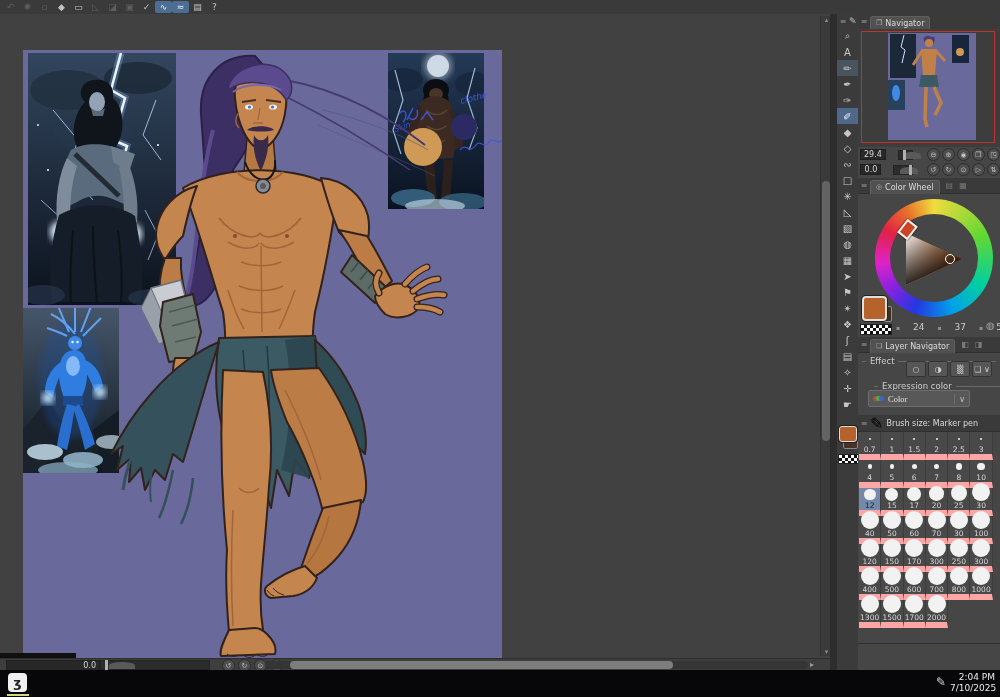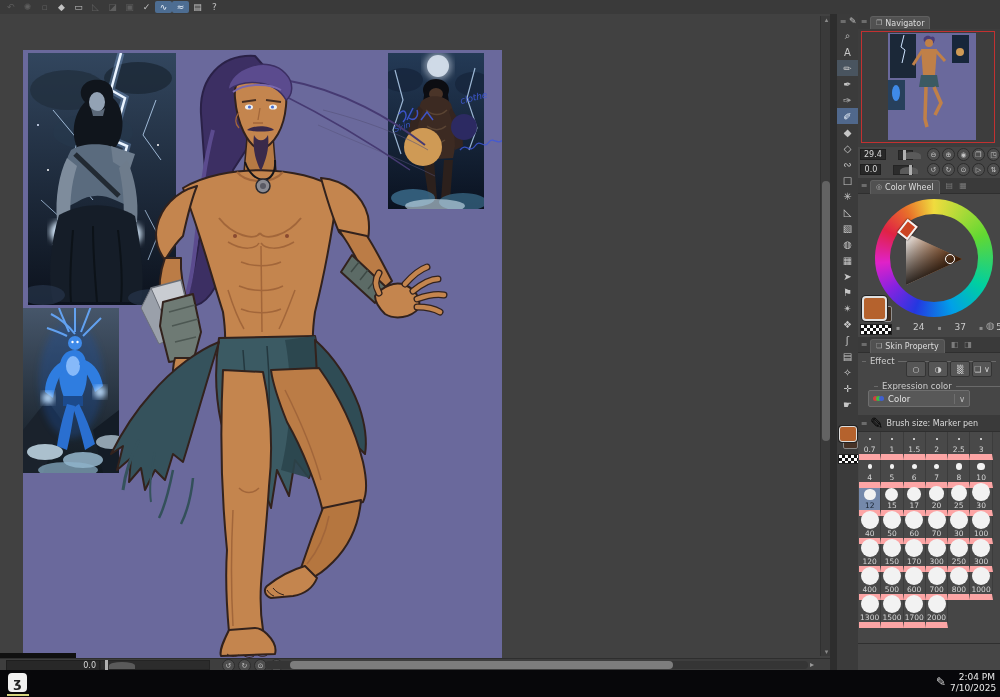--- a/index.html
+++ b/index.html
@@ -67,21 +67,21 @@
   #cw-checker{left:2px;top:146px;width:30px;height:9px;}
   #hsvrow{left:38px;top:144px;display:flex;align-items:center;gap:13px;font-size:9px;color:#cccccc;}
   .hsvic{font-size:6px;color:#8d8d8d;}
   #cw-set{left:128px;top:142px;font-size:10px;color:#a8a8a8;}
   
   .lplabel{font-size:8.5px;color:#cccccc;display:flex;align-items:center;gap:4px;}
   .lplabel::before{content:"";width:4px;border-top:1px solid #6a6a6a;}
   .lplabel::after{content:"";flex:1;border-top:1px solid #6a6a6a;}
   #fxbtns{display:flex;gap:2px;position:absolute;right:8px;top:24px;}
   .fxbtn{width:18px;height:14px;background:#565656;border:1px solid #343434;border-radius:2px;color:#d2d2d2;font-size:8px;display:flex;align-items:center;justify-content:center;gap:1px;}
-  #expdrop{left:10px;top:53px;width:100px;height:15px;background:#585858;border:1px solid #6e6e6e;border-radius:2px;display:flex;align-items:center;font-size:8.5px;color:#e2e2e2;}
+  #expdrop{left:10px;top:53px;width:100px;height:15px;background:#585858;border:1px solid #6e6e6e;border-radius:2px;display:flex;align-items:center;font-size:8.5px;color:#e2e2e2;font-family:Liberation Serif, serif;}
   .rgbdot{width:5px;height:5px;border-radius:50%;display:inline-block;}
   
   #brush-grid{left:1px;top:17px;width:140px;display:flex;flex-wrap:wrap;}
   .bcell{width:22.3px;height:28px;background:#494949;border-right:1px solid #3c3c3c;border-bottom:6px solid #fca5a5;display:flex;flex-direction:column;align-items:center;justify-content:flex-end;box-sizing:border-box;}
   .bcell .dotwrap{flex:1;display:flex;align-items:center;justify-content:center;}
   .bcell .dot{background:#f2f2f2;border-radius:50%;}
   .bcell .blab{font-size:7.5px;color:#d6d6d6;line-height:9px;}
   .bcell.sel{background:#7589ab;}
   .bcell.sel .blab{color:#16202e;}
   
@@ -496,21 +496,21 @@
           <span>54</span>
         </div>
       <span id="cw-set" class="abs">◍</span>
     </div>
 
     <div class="panel" style="top:323px;height:78px;">
       <div class="phead">
         <span class="pmenu">≡</span>
         <div class="ptab">
           <span class="ticon">❏</span>
-          <span>Skin Property</span>
+          <span>Layer Navigator</span>
         </div>
         <span class="alttab">◧</span>
         <span class="alttab">◨</span>
       </div>
       <div class="lplabel abs" style="left:4px;top:19px;width:134px;">
           <span>Effect</span>
         </div>
       <div id="fxbtns">
           <div class="fxbtn">○</div>
           <div class="fxbtn">◑</div>

